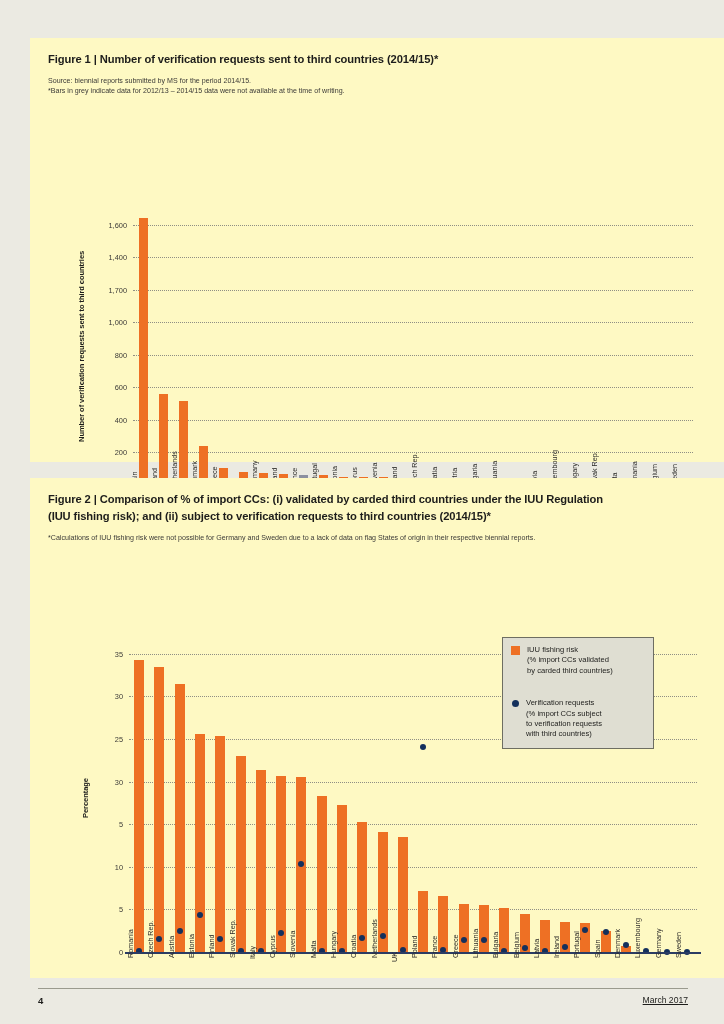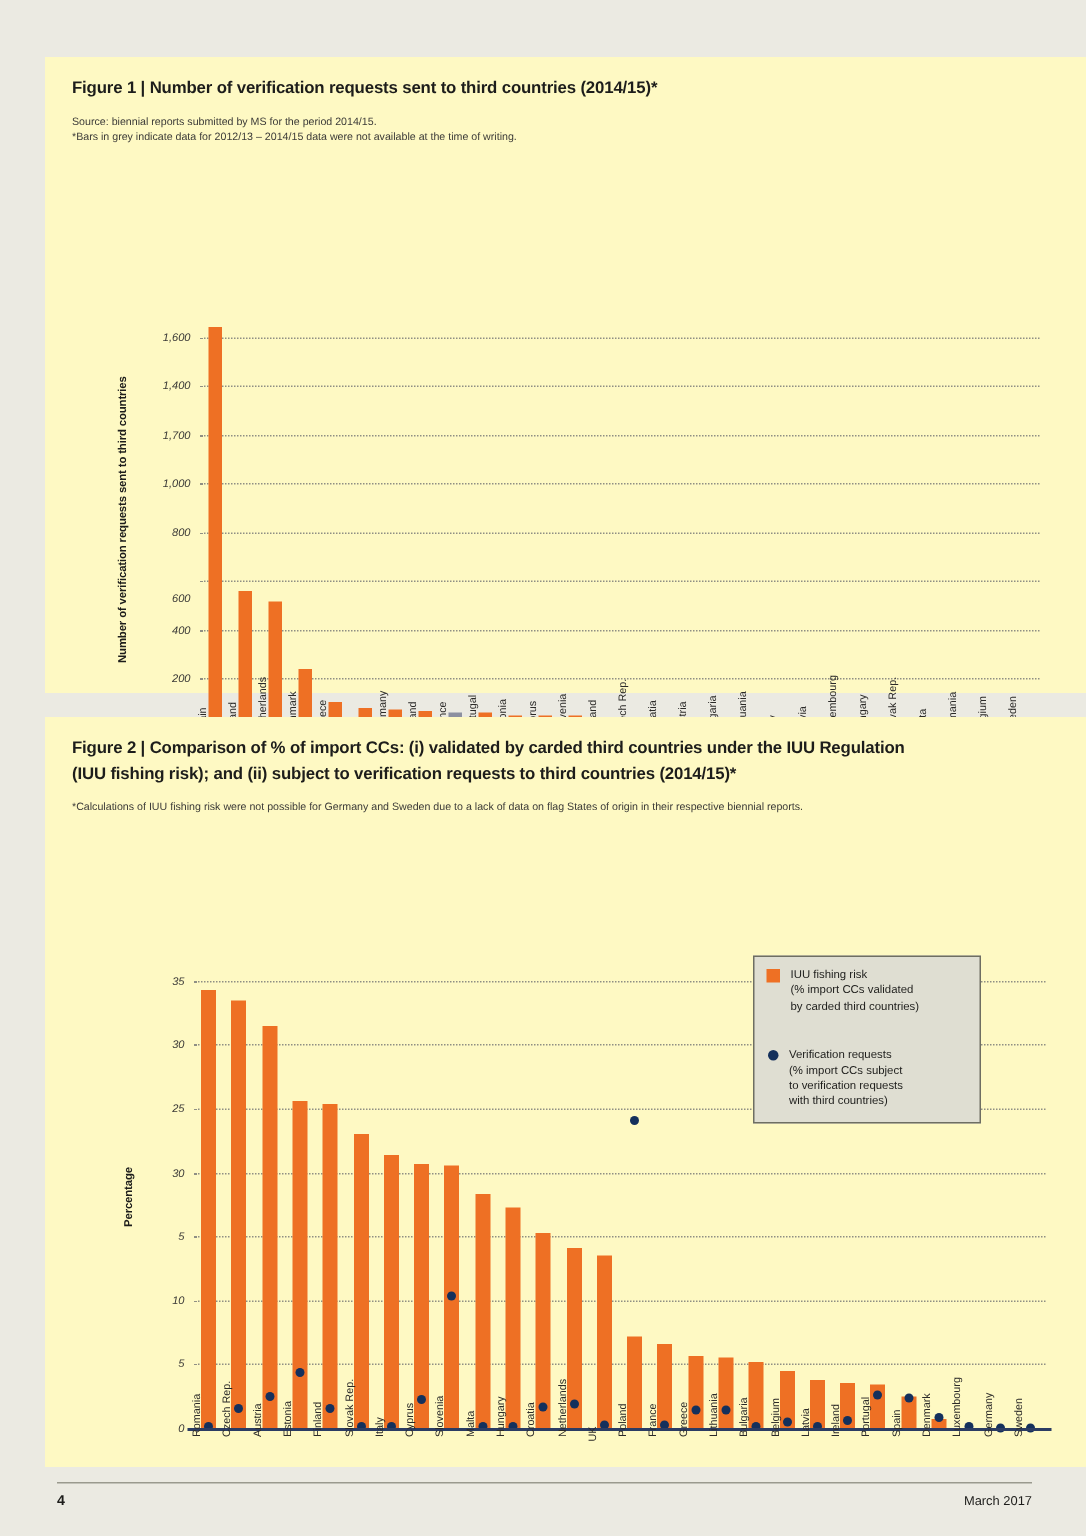--- a/index.html
+++ b/index.html
@@ -38,21 +38,20 @@
     writing-mode:vertical-rl;
     transform:rotate(180deg);
     font-size:7.6px;font-weight:bold;color:#1d1d1b;
     text-align:center;letter-spacing:-0.1px;
   }
   .ytick{
     position:absolute;
     font-size:7.4px;color:#3b3a37;
     text-align:right;
     transform:translateY(-50%);
-    font-style:italic;
   }
   .gridline{
     position:absolute;
     height:0;
     border-top:1px dotted #8f8f84;
   }
   .axis-x{
     position:absolute;
     height:1.6px;background:#5d6275;
   }
@@ -93,40 +92,40 @@
   .swatch-dot{width:7px;height:7px;border-radius:50%;background:#14305c;flex:0 0 7px;margin-top:2px;margin-left:1px;}
   .legend-txt{font-size:7.6px;line-height:1.37;color:#1d1d1b;margin-left:7px;}
 
   
   #footer{
     position:absolute;left:38px;top:988px;width:650px;
   }
   #footer .rule{height:1px;background:#9a9a8e;width:100%;}
   #footer .frow{display:flex;justify-content:space-between;padding-top:6px;}
   #footer .pno{font-size:9.5px;font-weight:bold;color:#1d1d1b;}
-  #footer .date{font-size:8.6px;color:#1d1d1b;}
+  #footer .date{font-size:8.6px;color:#1d1d1b;text-decoration:underline;}
 </style>
 </head>
 <body>
 
 <div class="page">
 
   <div class="panel" id="panel-fig1">
     <div class="fig-head">
       <div class="fig-title">Figure 1 | Number of verification requests sent to third countries (2014/15)*</div>
       <div class="fig-note">Source: biennial reports submitted by MS for the period 2014/15.</div>
       <div class="fig-note">*Bars in grey indicate data for 2012/13 – 2014/15 data were not available at the time of writing.</div>
     </div>
     <div class="chart" id="chart1" style="left: 0px; top: 70px; width: 650px; height: 416px;">
       <div class="ylabel" id="c1-ylabel" style="left: 46px; top: 42px; height: 276px; width: 12px; line-height: 12px;">Number of verification requests sent to third countries</div>
       <div id="c1-yticks">
           <div class="ytick" style="left: 63px; width: 34px; top: 318px;">0</div>
           <div class="ytick" style="left: 63px; width: 34px; top: 285.529px;">200</div>
           <div class="ytick" style="left: 63px; width: 34px; top: 253.059px;">400</div>
-          <div class="ytick" style="left: 63px; width: 34px; top: 220.588px; margin-top: 12px;">600</div>
+          <div class="ytick" style="left: 63px; width: 34px; top: 220.588px;">600</div>
           <div class="ytick" style="left: 63px; width: 34px; top: 188.118px;">800</div>
           <div class="ytick" style="left: 63px; width: 34px; top: 155.647px;">1,000</div>
           <div class="ytick" style="left: 63px; width: 34px; top: 123.176px;">1,700</div>
           <div class="ytick" style="left: 63px; width: 34px; top: 90.7059px;">1,400</div>
           <div class="ytick" style="left: 63px; width: 34px; top: 58.2353px;">1,600</div>
         </div>
       <div id="c1-grid">
           <div class="gridline" style="left: 103px; width: 560px; top: 285.529px;"></div>
           <div class="gridline" style="left: 103px; width: 560px; top: 253.059px;"></div>
           <div class="gridline" style="left: 103px; width: 560px; top: 220.588px;"></div>

